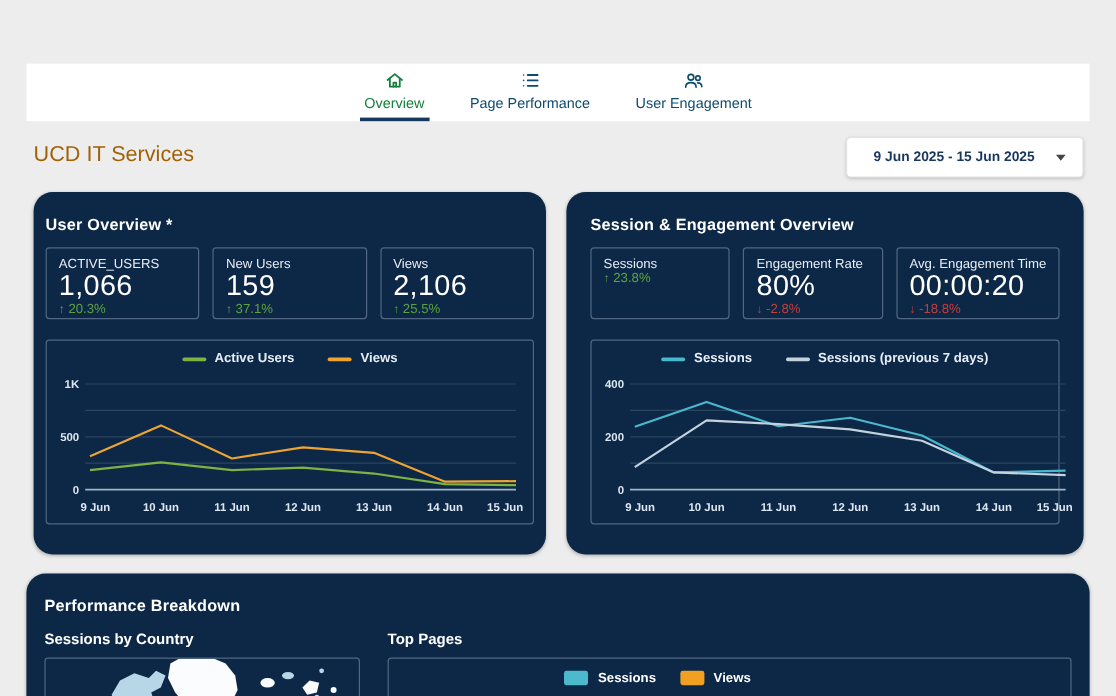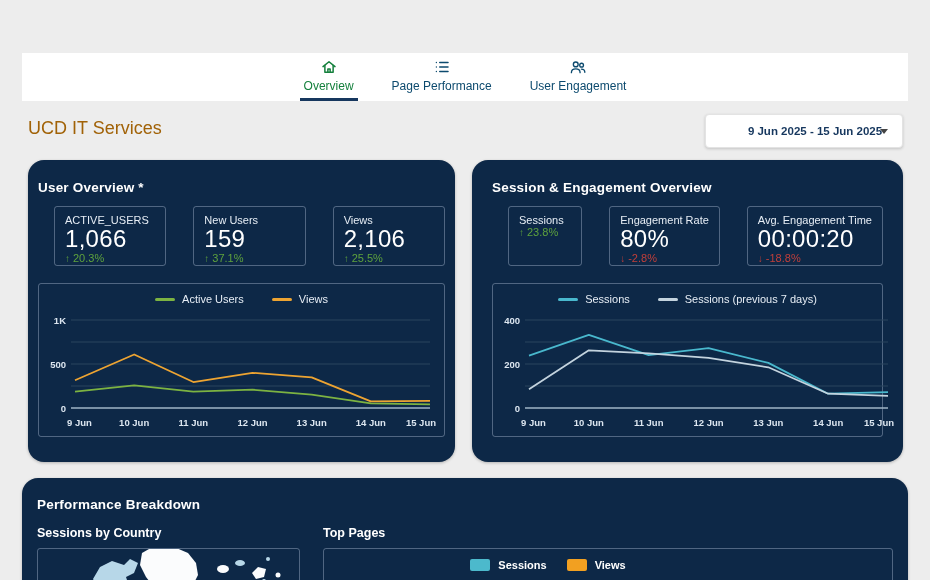--- a/index.html
+++ b/index.html
@@ -13,44 +13,44 @@
          justify-content:center; padding:4px 4px 8px; gap:3px; color:#0c4a6e; cursor:pointer; }
   .tab .ticon svg { display:block; }
   .tab .tlabel { font-size:12px; }
   .tab.active { color:#15803d; }
   .tab.active::after { content:""; position:absolute; left:0; right:0; bottom:0; height:3px; background:#16375e; }
 
   
   .page-title { position:absolute; left:28px; top:118px; font-size:18px; color:#a16207; }
   .date-picker { position:absolute; left:705px; top:114px; width:198px; height:34px; background:#fff;
                  border:1px solid #e3e3e3; border-radius:4px; box-shadow:0 1px 3px rgba(0,0,0,.18);
-                 display:flex; align-items:center; cursor:pointer;justify-content:center; }
+                 display:flex; align-items:center; cursor:pointer; }
   .date-picker .dval { font-size:11.5px; font-weight:bold; color:#16375e; margin-left:22px; }
   .date-picker .caret { position:absolute; right:14px; width:0; height:0;
                  border-left:4px solid transparent; border-right:4px solid transparent; border-top:5px solid #444; }
 
   
   .card { position:absolute; background:#0d2847; border-radius:16px; box-shadow:0 1px 3px rgba(0,0,0,.25); }
   .card h2 { font-size:13.5px; font-weight:bold; color:#ffffff; letter-spacing:.2px; }
   .card-user   { left:28px;  top:160px; width:427px; height:302px; padding:20px 10px 0; }
   .card-sess   { left:472px; top:160px; width:431px; height:302px; padding:20px 20px 0; }
   .metrics { display:flex; gap:11px; margin-top:11px; }
-  .metric { flex:1; height:60px; border:1px solid rgba(190,205,225,.38); border-radius:3px; padding:7px 10px 0;margin-left:16px; }
+  .metric { flex:1; height:60px; border:1px solid rgba(190,205,225,.38); border-radius:3px; padding:7px 10px 0; }
   .m-label { font-size:11px; color:#e6edf5; white-space:nowrap; }
   .m-value { font-size:24px; color:#ffffff; line-height:1.08; letter-spacing:.3px; }
   .m-delta { font-size:11px; margin-top:0; }
   .m-delta.up   { color:#5ea23d; }
   .m-delta.down { color:#c23f3a; }
   .m-delta.up   .arrow::before { content:"\2191"; }
   .m-delta.down .arrow::before { content:"\2193"; }
   .m-delta .arrow { font-size:10px; margin-right:3px; }
 
   .chart-box { position:relative; margin-top:17px; height:154px; border:1px solid rgba(190,205,225,.38); border-radius:3px; }
   .chart-legend { position:absolute; top:9px; left:0; right:0; display:flex; justify-content:center; gap:28px;
-                  font-size:11px; font-weight:normal; color:#e6edf5; z-index:2; align-items:center; }
+                  font-size:11px; font-weight:bold; color:#e6edf5; z-index:2; align-items:center; }
   .legend-item { display:flex; align-items:center; }
   .legend-line { display:inline-block; width:20px; height:3px; border-radius:2px; margin-right:7px; }
   .chart-box svg { position:absolute; left:0; top:0; }
   .tick { fill:#dce6f0; font-size:9.5px; font-weight:bold; font-family:"Liberation Sans",sans-serif; }
 
   
   .card-perf { left:22px; top:478px; width:886px; height:160px; padding:19px 15px 0; }
   .perf-cols { display:flex; margin-top:14px; }
   .perf-col.country { width:263px; margin-right:23px; }
   .perf-col.pages { flex:1; }

